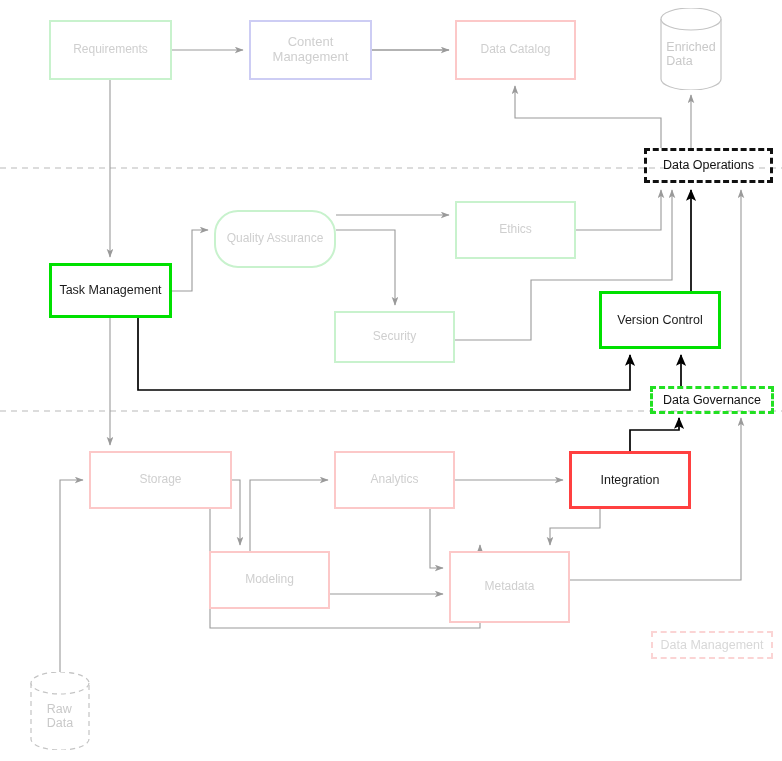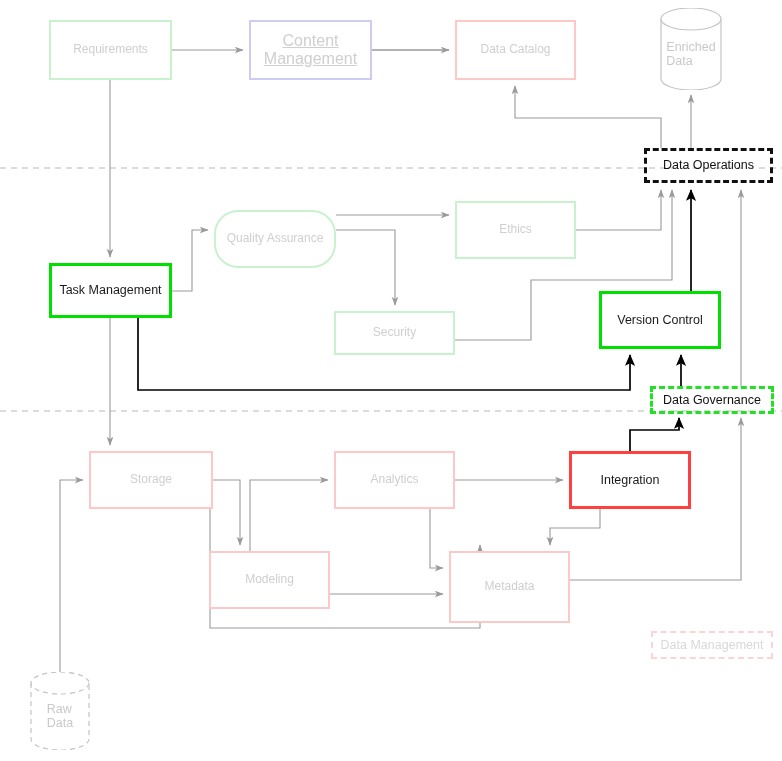--- a/index.html
+++ b/index.html
@@ -7,21 +7,21 @@
        font-family:"Liberation Sans","DejaVu Sans",sans-serif;}
   #stage{position:relative;width:782px;height:761px;}
   #edges{position:absolute;left:0;top:0;width:782px;height:761px;}
   .node{position:absolute;box-sizing:border-box;display:flex;
         align-items:center;justify-content:center;text-align:center;
         background:#ffffff;line-height:1.15;}
   .lbl{display:block;white-space:pre-line;}
   
   .pastel-green{border:2px solid #c8f2cd;color:#cfcfcf;font-size:12px;}
   .pastel-red{border:2px solid #fcc8c8;color:#cfcfcf;font-size:12px;}
-  .pastel-blue{border:2px solid #cdcdf4;color:#cfcfcf;font-size:16px;text-decoration:underline;}
+  .pastel-blue{border:2px solid #cdcdf4;color:#cfcfcf;font-size:13px;}
   
   .hl-green{border:3px solid #00e000;color:#1a1a1a;font-size:12.5px;}
   .hl-red{border:3px solid #ff4040;color:#1a1a1a;font-size:12.5px;}
   
   .grp-black{border:3px dashed #111111;color:#111111;font-size:12.5px;
              background:transparent;}
   .grp-green{border:3px dashed #22e022;color:#111111;font-size:12.5px;
              background:transparent;}
   .grp-pink{border:2px dashed #fbd4d4;color:#d8d8d8;font-size:12.5px;
             background:transparent;}
@@ -99,27 +99,27 @@
       </div>
       <div class="node hl-green" style="left: 49px; top: 263px; width: 123px; height: 55px;">
         <span class="lbl">Task Management</span>
       </div>
       <div class="node pastel-green" style="left: 214px; top: 210px; width: 122px; height: 58px; border-radius: 24px;">
         <span class="lbl">Quality Assurance</span>
       </div>
       <div class="node pastel-green" style="left: 455px; top: 201px; width: 121px; height: 58px;">
         <span class="lbl">Ethics</span>
       </div>
-      <div class="node pastel-green" style="left: 334px; top: 311px; width: 121px; height: 44px;">
+      <div class="node pastel-green" style="left: 334px; top: 311px; width: 121px; height: 52px;">
         <span class="lbl">Security</span>
       </div>
       <div class="node hl-green" style="left: 599px; top: 291px; width: 122px; height: 58px;">
         <span class="lbl">Version Control</span>
       </div>
-      <div class="node pastel-red" style="left: 89px; top: 451px; width: 124px; height: 58px;">
+      <div class="node pastel-red" style="left: 89px; top: 451px; width: 143px; height: 58px;">
         <span class="lbl">Storage</span>
       </div>
       <div class="node pastel-red" style="left: 334px; top: 451px; width: 121px; height: 58px;">
         <span class="lbl">Analytics</span>
       </div>
       <div class="node hl-red" style="left: 569px; top: 451px; width: 122px; height: 58px;">
         <span class="lbl">Integration</span>
       </div>
       <div class="node pastel-red" style="left: 209px; top: 551px; width: 121px; height: 58px;">
         <span class="lbl">Modeling</span>

